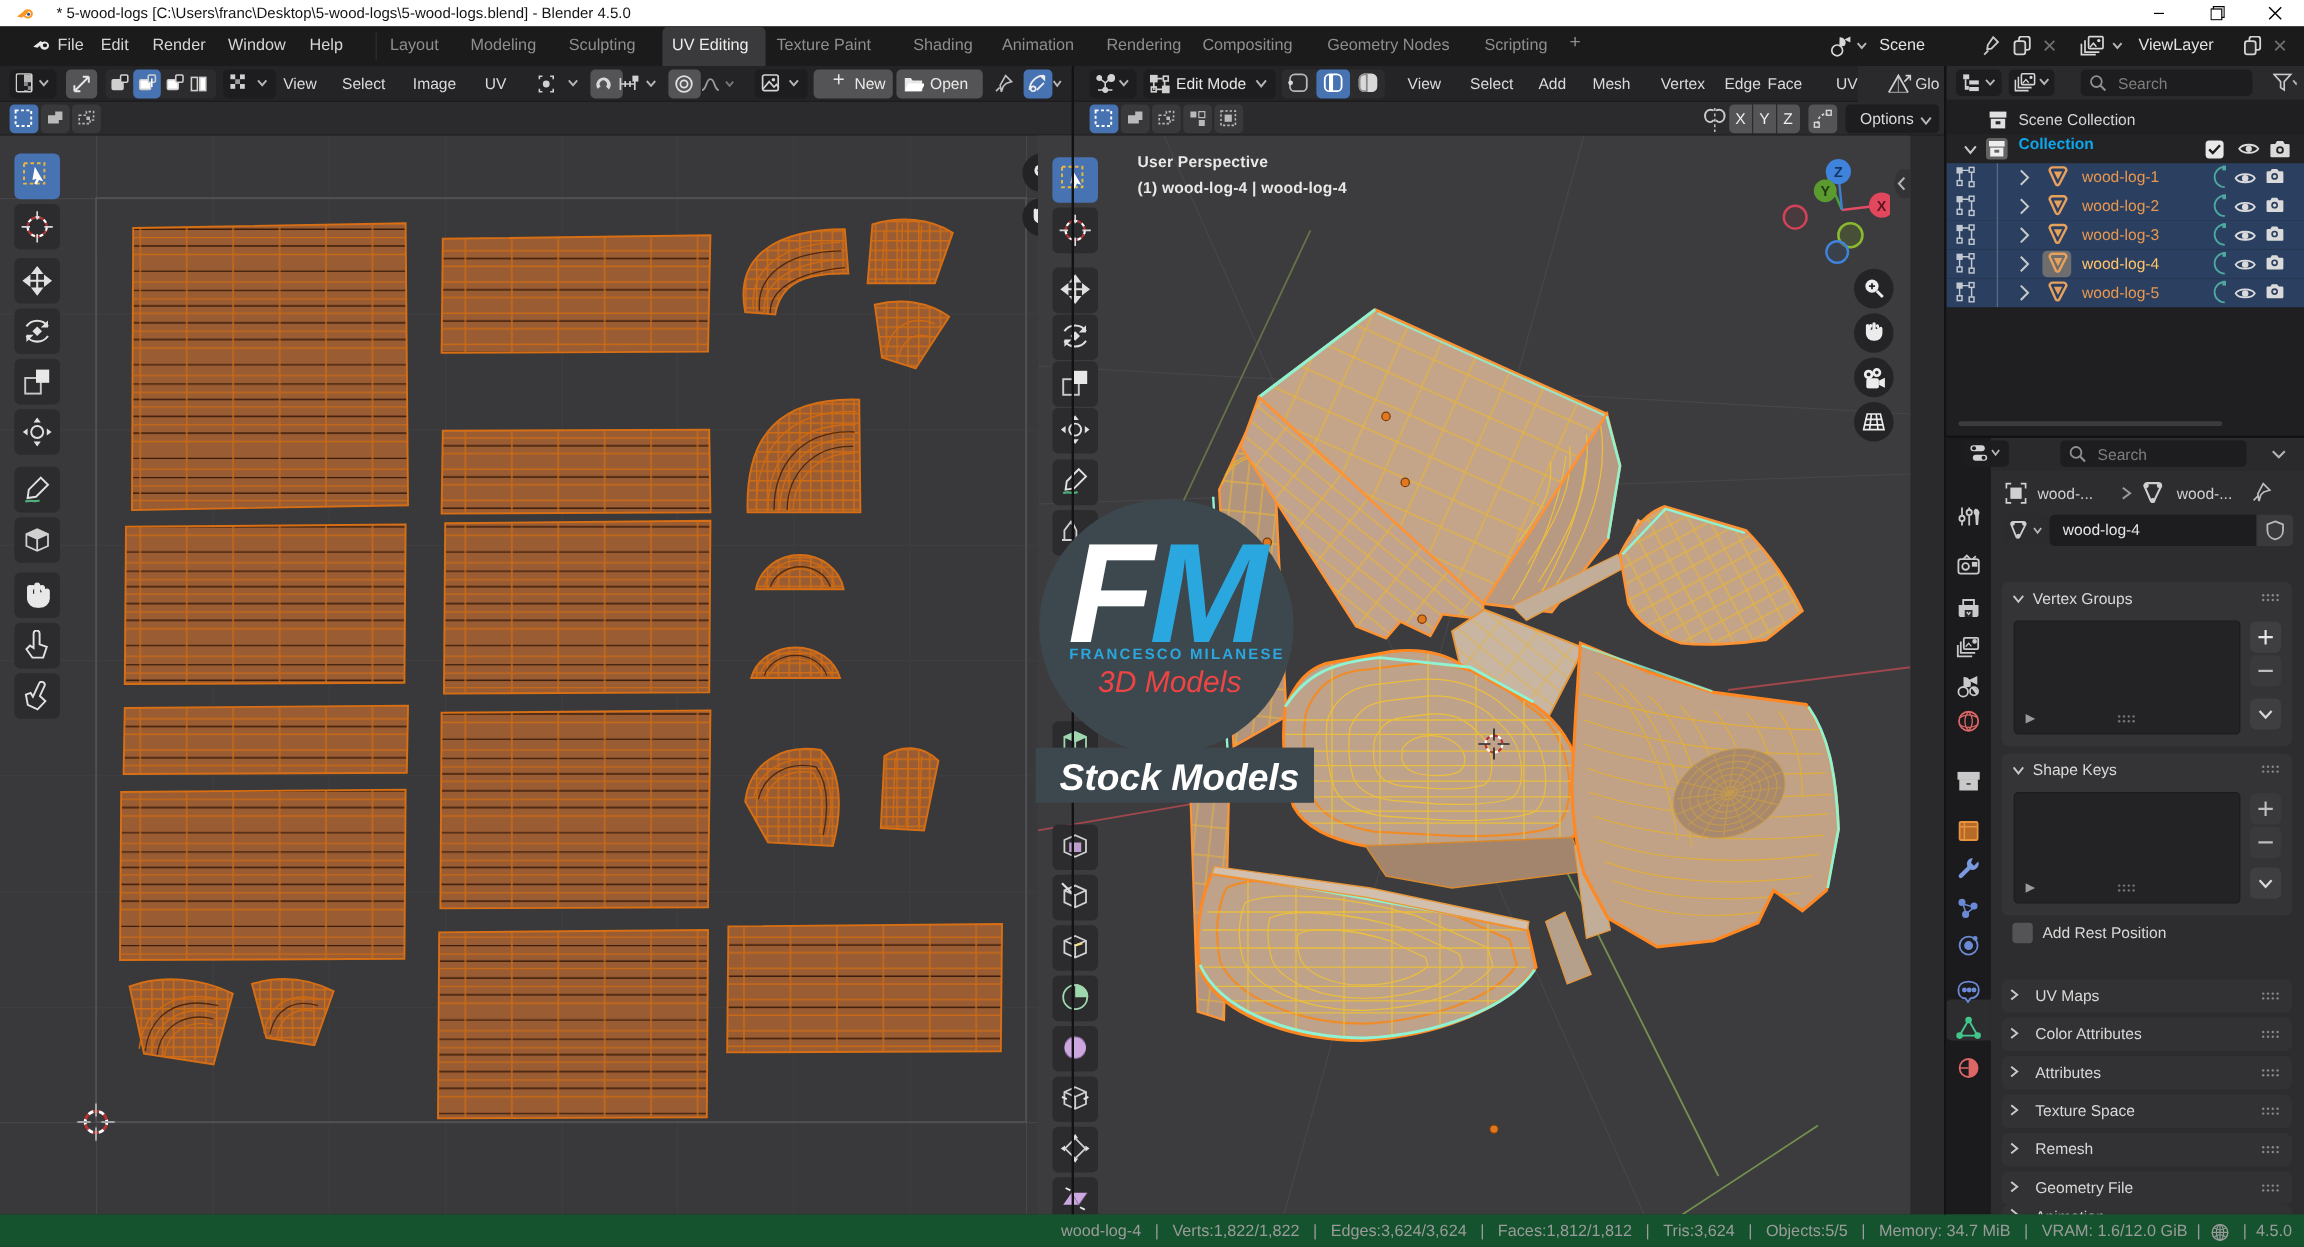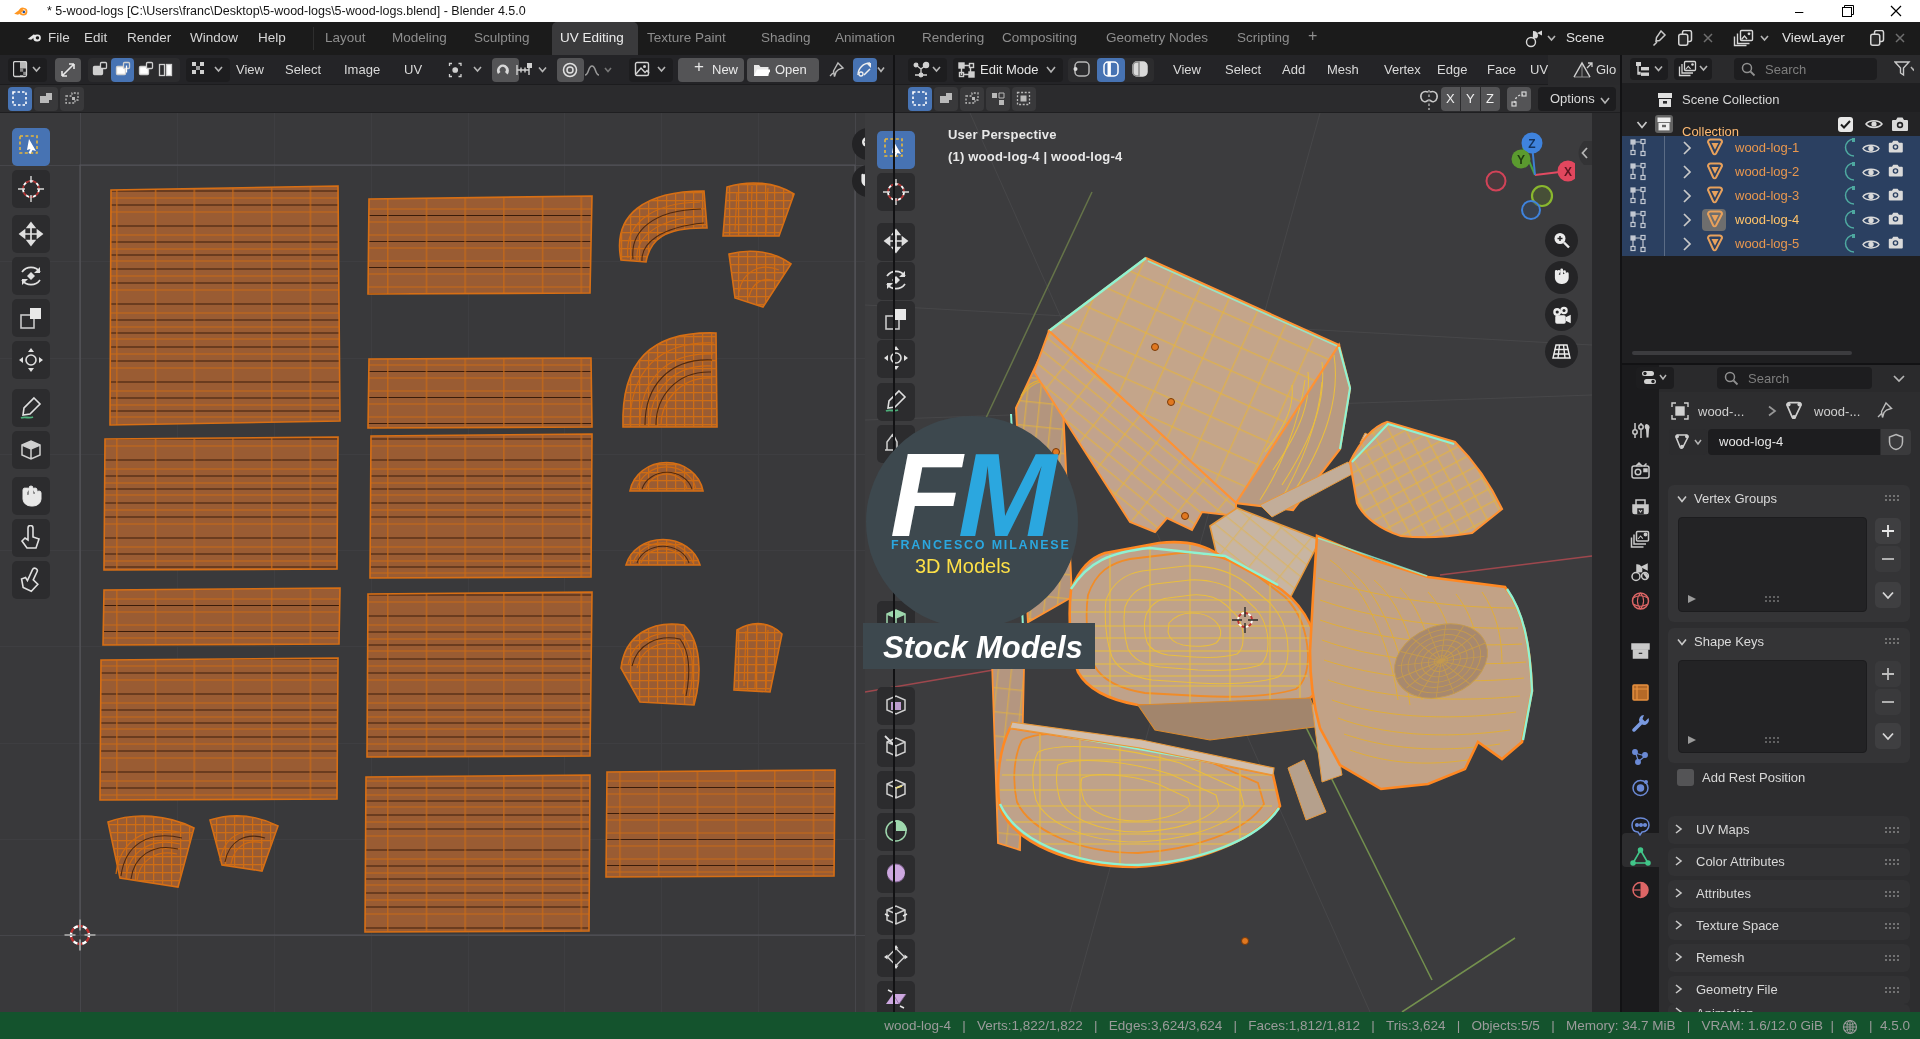--- a/index.html
+++ b/index.html
@@ -460,21 +460,21 @@
           <path d="M3 6 a4 4 0 0 1 4 -4 h2 v14 h-2 a4 4 0 0 1 -4 -4 z" fill="none" stroke="#8a8a8a"></path>
         </g>
 </g>
 </svg>
 <span class="hdrtxt" style="left:278px">View</span>
 <span class="hdrtxt" style="left:330px">Select</span>
 <span class="hdrtxt" style="left:387px">Add</span>
 <span class="hdrtxt" style="left:432px">Mesh</span>
 <span class="hdrtxt" style="left:489px">Vertex</span>
 <span class="hdrtxt" style="left:542px">Edge</span>
-<span class="hdrtxt" style="left:592px">Face</span>
+<span class="hdrtxt" style="left:578px">Face</span>
 <span class="hdrtxt" style="left:635px">UV</span>
 <svg class="abs" style="left:676px;top:5px" width="22" height="20" viewBox="0 0 22 20">
       <path d="M3 17 L11 3 L19 17" fill="none" stroke="#d0d0d0" stroke-width="1.5"></path>
       <path d="M11 3 v14 M3 17 h16" stroke="#d0d0d0" stroke-width="1" opacity="0.6"></path>
       <path d="M17 3 l4 0 0 4 M21 3 l-5 5" stroke="#d0d0d0" stroke-width="1.3" fill="none"></path>
     </svg>
 <span class="hdrtxt" style="left:701px">Glo</span>
 </div>
 <div class="abs" id="v3h2">
 <div class="btn" style="left:13px;top:2px;width:24px;height:24px;background:#4773b3"></div>
@@ -865,21 +865,21 @@
 <div class="abs" style="left:0;top:57px;width:298px;height:24px;background:#232325">
 <svg class="abs" style="left:14px;top:7px" width="12" height="12" viewBox="0 0 12 12">
         <path d="M1.5 3 L6 8.5 L10.5 3" stroke="#c9c9c9" stroke-width="1.7" fill="none"></path>
       </svg>
 <svg class="abs" style="left:32px;top:2px" width="20" height="20" viewBox="0 0 20 20">
         <rect x="1" y="1" width="18" height="18" rx="3" fill="#636363"></rect>
         <rect x="3.5" y="3.5" width="13" height="4.6" fill="#ededed"></rect>
         <rect x="4.5" y="9" width="11" height="7.4" fill="#ededed"></rect>
         <rect x="8" y="10.8" width="4" height="2.4" fill="#636363"></rect>
       </svg>
-<span class="abs" style="left:60px;top:12px;color:#fdba74;font-size:13px;font-weight:400">Collection</span>
+<span class="abs" style="left:60px;top:0;color:#0ea5e9;font-size:13px;font-weight:700">Collection</span>
 <svg class="abs" style="left:215px;top:4px" width="17" height="17" viewBox="0 0 17 17">
         <rect x="1" y="1" width="15" height="15" rx="3" fill="#e8e8e8"></rect>
         <path d="M4 8.5 l3 3 l6 -6.5" stroke="#1b1b1b" stroke-width="2" fill="none"></path>
       </svg>
 <svg class="abs" style="left:243px;top:5px" width="18" height="14" viewBox="0 0 18 14">
         <path d="M1 7 C4 2.5 14 2.5 17 7 C14 11.5 4 11.5 1 7 Z" fill="none" stroke="#dadada" stroke-width="1.5"></path>
         <circle cx="9" cy="7" r="2.6" fill="#dadada"></circle>
       </svg>
 <svg class="abs" style="left:269px;top:4px" width="18" height="16" viewBox="0 0 18 16">
         <path d="M5 4 l1.5 -2.5 h5 L13 4 h3 a1 1 0 0 1 1 1 v9 a1 1 0 0 1 -1 1 h-14 a1 1 0 0 1 -1 -1 v-9 a1 1 0 0 1 1 -1 Z" fill="#dadada"></path>
@@ -1244,16 +1244,16 @@
 
 <div class="vline" style="left:893px;top:55px;height:957px"></div>
 <div class="vline" style="left:1620px;top:55px;height:957px"></div>
 <div class="hline" style="left:1622px;top:363px;width:298px"></div>
 
 <div class="abs" id="fmlogo" style="left:820px;top:400px;width:320px;height:280px">
 <div class="abs" style="left:46px;top:16px;width:212px;height:212px;border-radius:50%;background:#3d484e"></div>
 <span class="abs" style="left:70px;top:27px;font-size:118px;font-weight:700;font-style:italic;color:#fff;font-family:'Liberation Sans',sans-serif">F</span>
 <span class="abs" style="left:138px;top:27px;font-size:118px;font-weight:700;font-style:italic;color:#2ba7df;font-family:'Liberation Sans',sans-serif">M</span>
 <span class="abs" style="left:71px;top:138px;font-size:12.5px;font-weight:700;letter-spacing:1.8px;color:#2ba7df;white-space:nowrap">FRANCESCO MILANESE</span>
-<span class="abs" style="left:95px;top:155px;font-size:20px;color:#fde047">3D Models</span>
+<span class="abs" style="left:95px;top:155px;font-size:25px;font-style:italic;color:#ef4444">3D Models</span>
 <div class="abs" style="left:43px;top:223px;width:232px;height:46px;background:#3d484e"></div>
 <span class="abs" style="left:63px;top:230px;font-size:31px;font-weight:700;font-style:italic;color:#ffffff">Stock Models</span>
 </div>
 
 </body></html>

